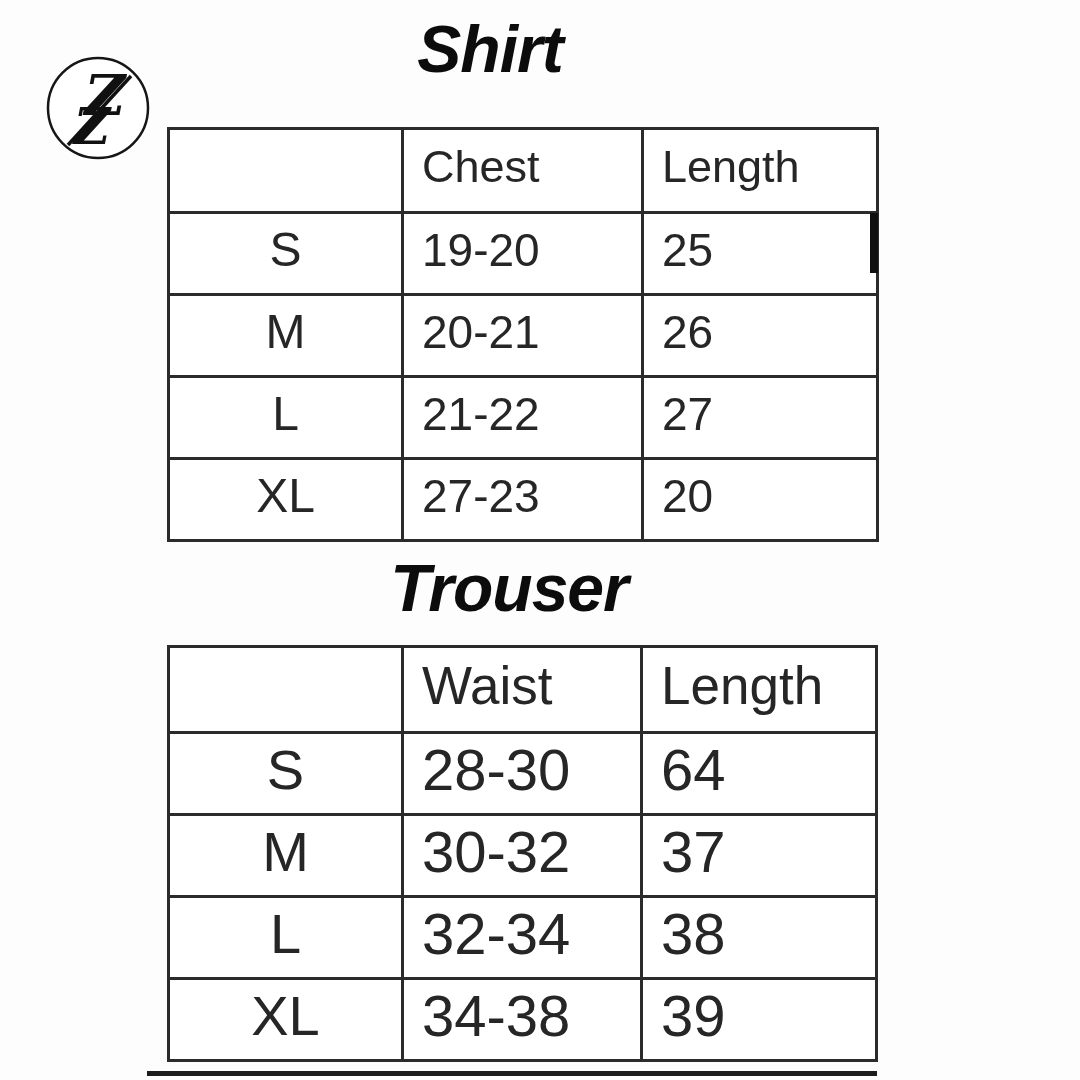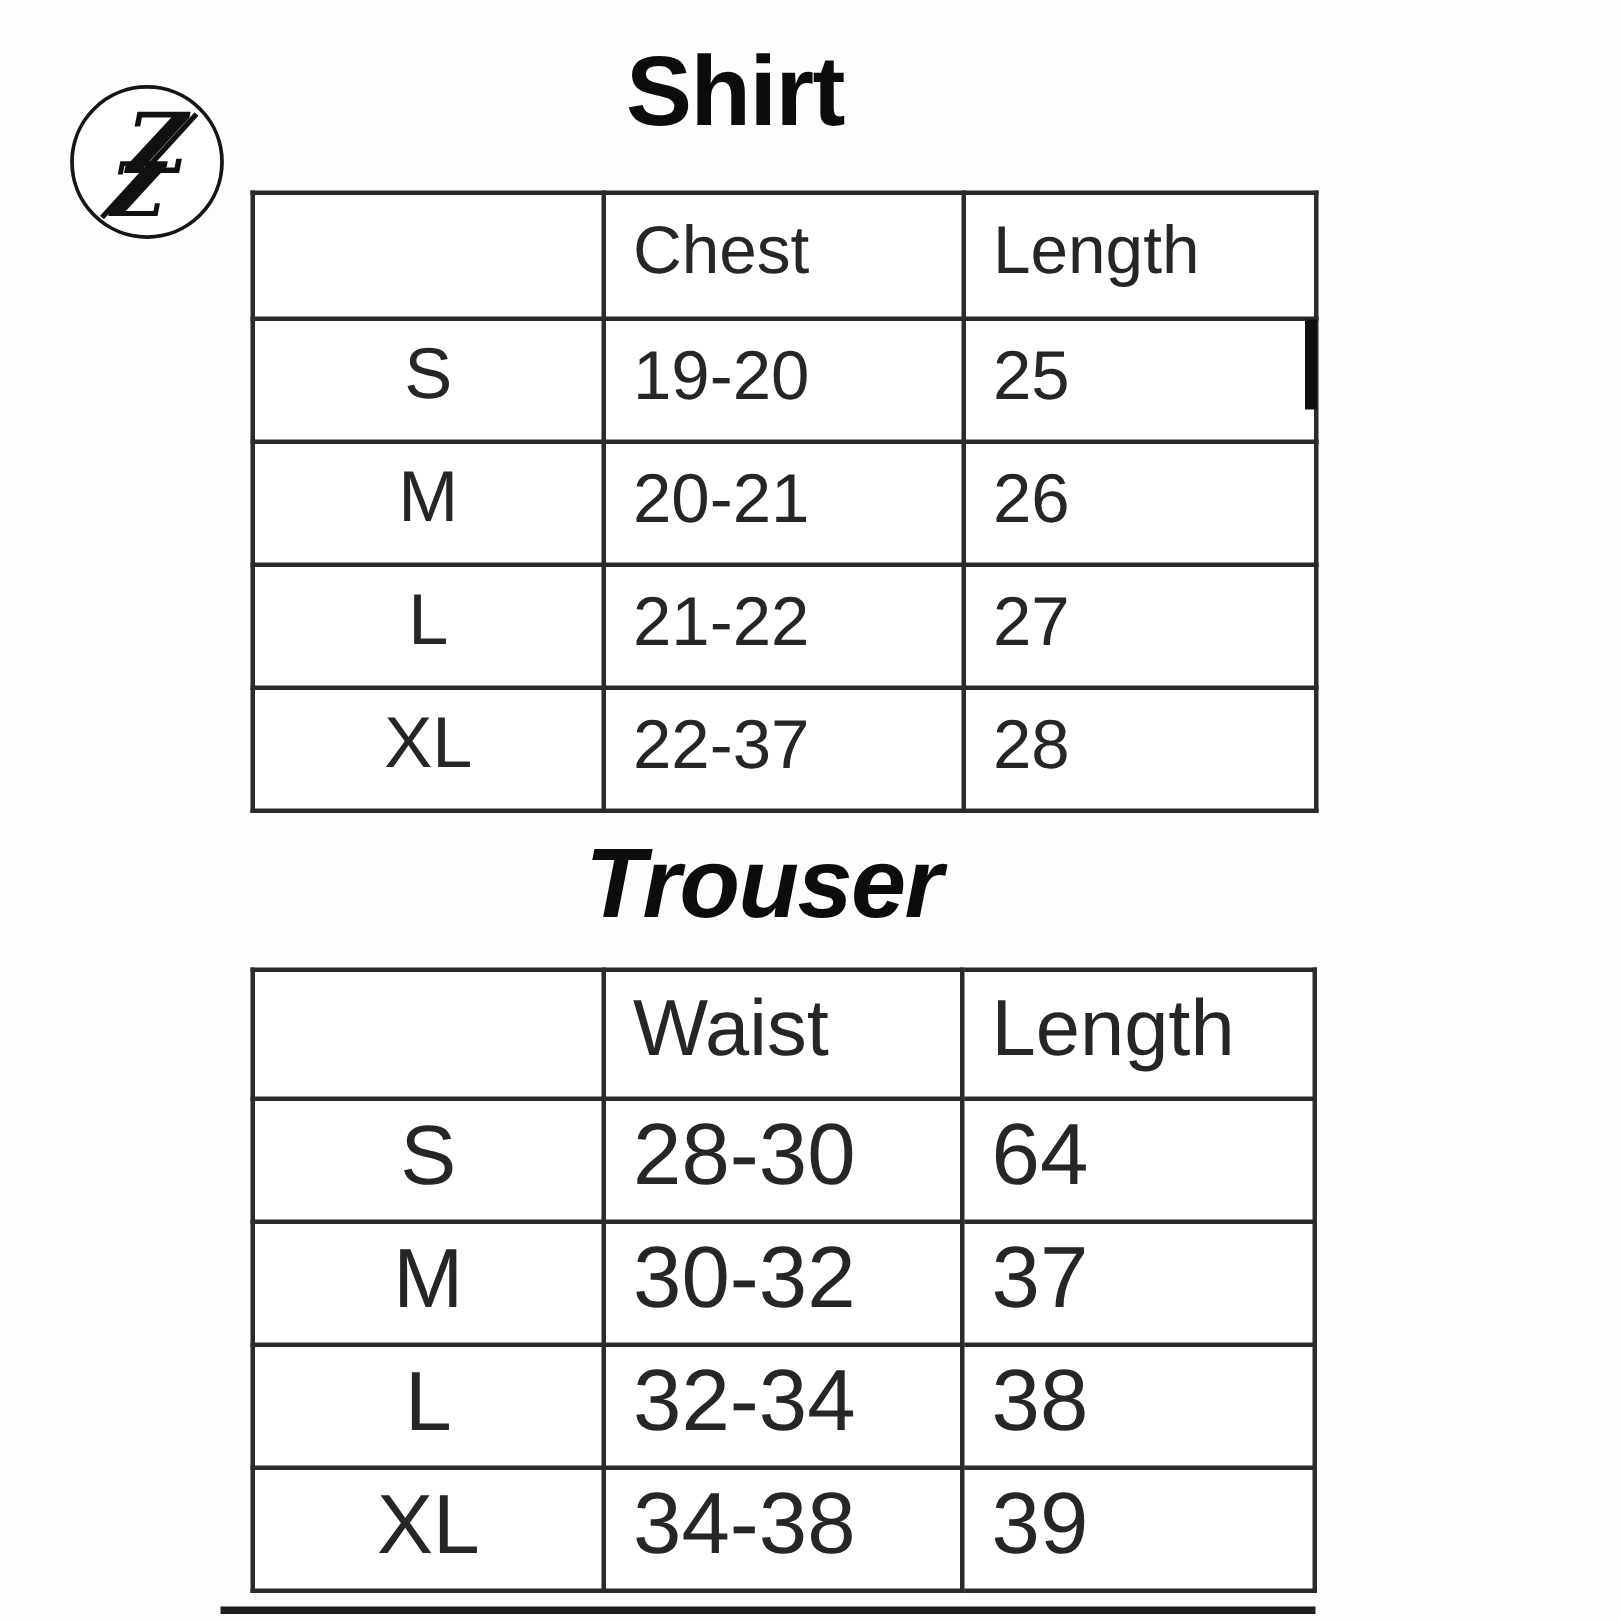--- a/index.html
+++ b/index.html
@@ -35,21 +35,21 @@
     position: absolute;
     margin: 0;
     width: 700px;
     text-align: center;
     font-size: 66px;
     line-height: 72px;
     font-weight: 700;
     letter-spacing: -1px;
     color: #0c0c0c;
   }
-  .title-shirt  { left: 140px; top: 24px; }
+  .title-shirt  { left: 140px; top: 13px; font-style: italic; }
   .title-trouser{ left: 159px; top: 552px; font-style: italic; }
 
   
   table.size-table {
     position: absolute;
     border-collapse: collapse;
     table-layout: fixed;
     background: #ffffff;
     color: #262626;
   }
@@ -141,22 +141,22 @@
         <td class="c-val">20-21</td>
         <td class="c-val">26</td>
       </tr>
       <tr>
         <td class="c-size">L</td>
         <td class="c-val">21-22</td>
         <td class="c-val">27</td>
       </tr>
       <tr>
         <td class="c-size">XL</td>
-        <td class="c-val">22-37</td>
-        <td class="c-val">28</td>
+        <td class="c-val">27-23</td>
+        <td class="c-val">20</td>
       </tr>
     </tbody>
   </table>
 
   <div class="edge-tick"></div>
 
   <h1 class="section-title title-trouser">Trouser</h1>
 
   <table class="size-table trouser-table">
     <colgroup>

